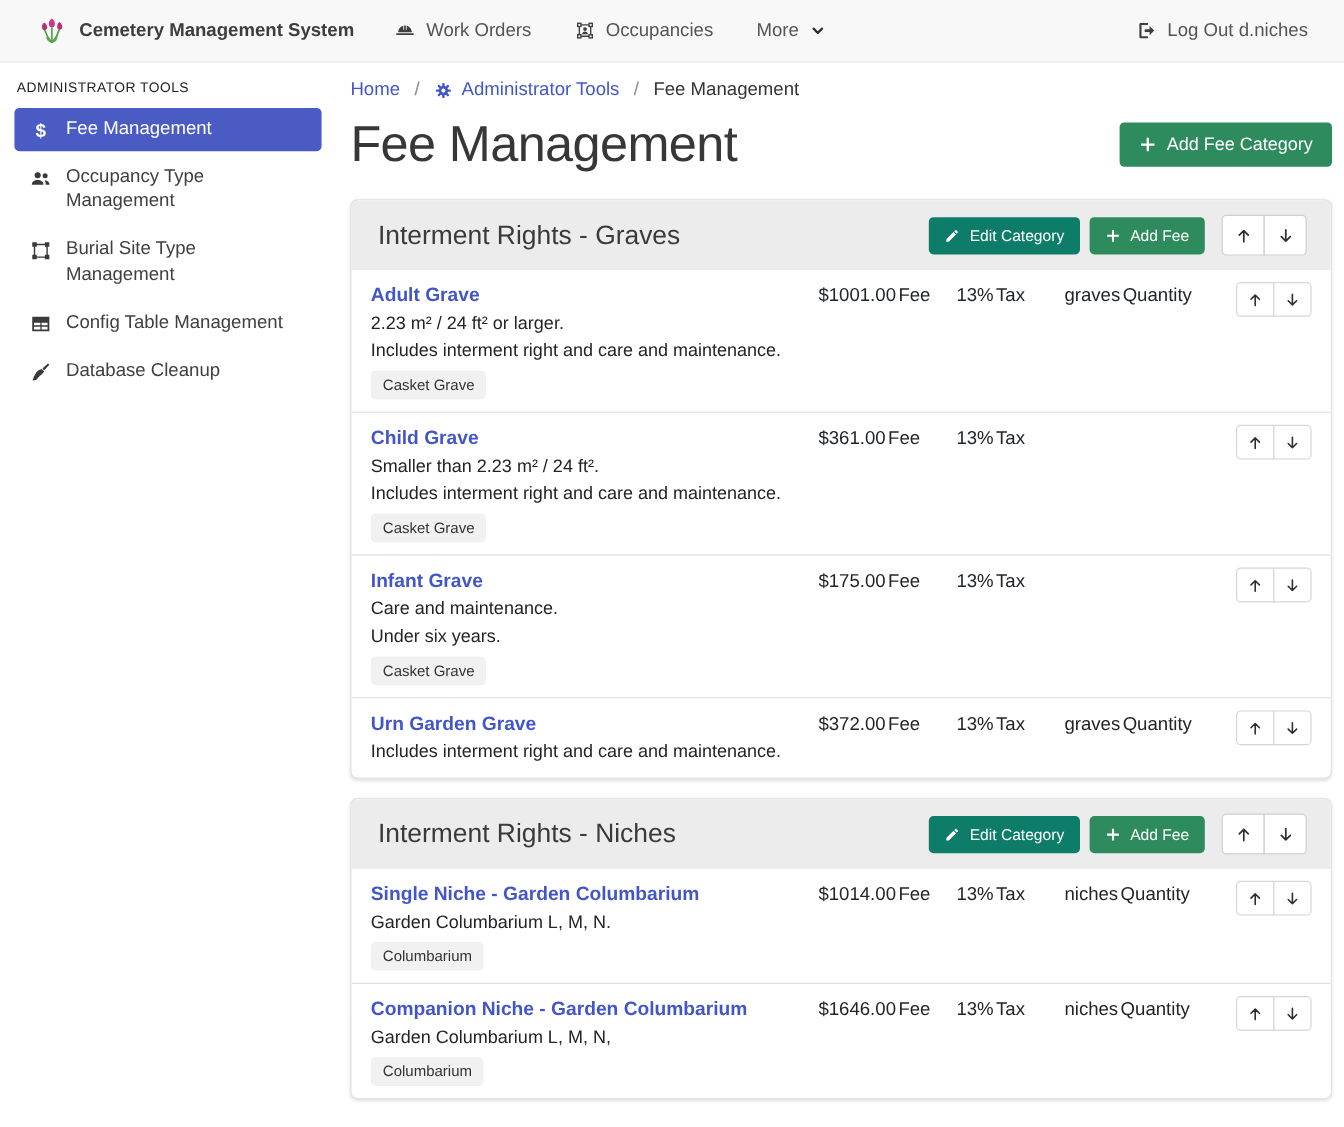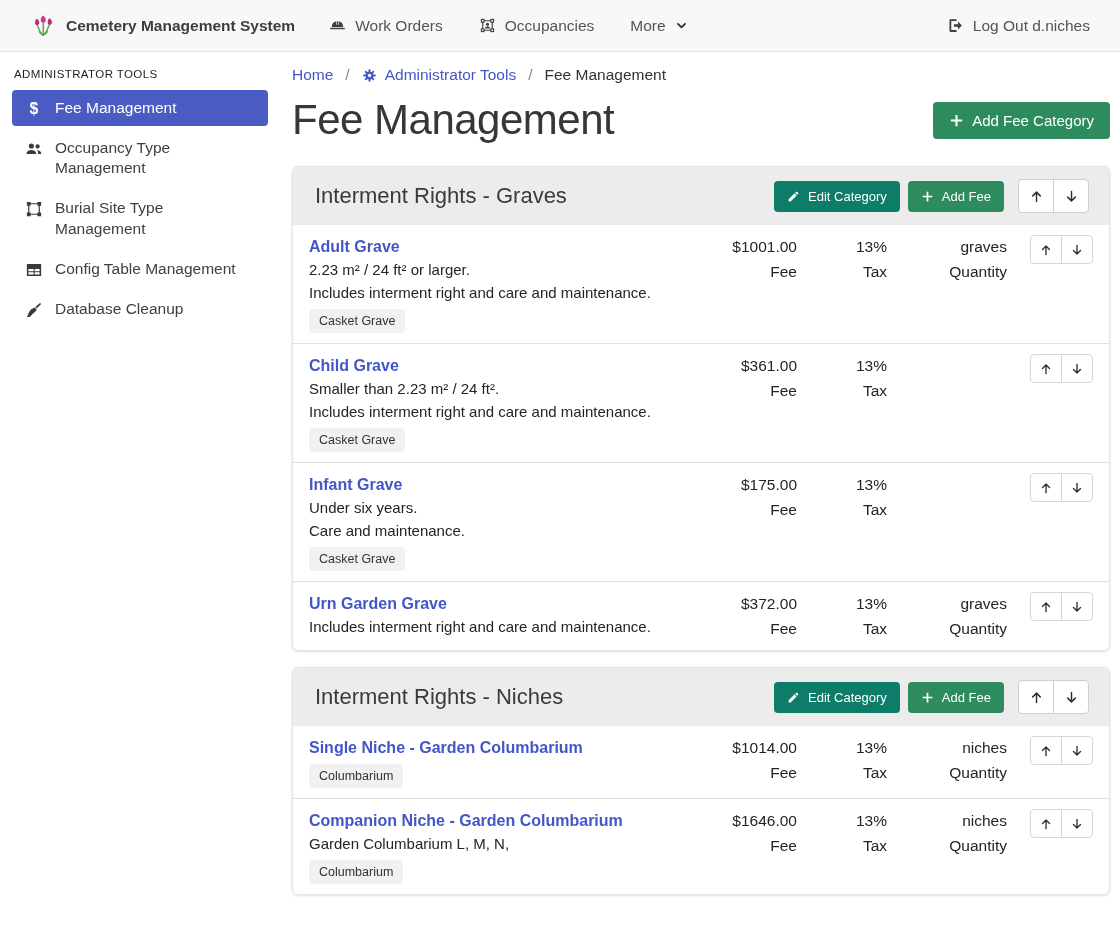--- a/index.html
+++ b/index.html
@@ -68,21 +68,21 @@
   .arrow-btn:last-child{border-radius:0 4px 4px 0;margin-left:-1px}
 
   
   .fee-row{display:flex;align-items:flex-start;padding:10px 16px}
   .fee-row + .fee-row{border-top:1px solid var(--row-border)}
   .fee-main{flex:1;padding-right:10px;min-width:0}
   .fee-name{font-size:16px;font-weight:bold;color:var(--link);line-height:23px;display:inline-block;cursor:pointer}
   .fee-desc{font-size:15px;color:#212529;line-height:23px}
   .badge{display:inline-block;background:var(--badge-bg);border-radius:4px;
     padding:5px 10px;font-size:12.5px;color:#333;margin-top:5px}
-  .stat{display:flex;flex-direction:column;align-items:flex-end;gap:2px;
+  .stat{display:flex;flex-direction:row;align-items:center;gap:2px;
     font-size:15.5px;color:#212529;line-height:23px}
   .col-fee{width:115px;flex:0 0 115px}
   .col-tax{width:90px;flex:0 0 90px}
   .col-qty{width:120px;flex:0 0 120px}
   .col-act{width:86px;flex:0 0 86px;display:flex;justify-content:flex-end}
   .row-arrows .arrow-btn{width:32px;height:29px;font-size:14px;border-color:#d6d6d6}
 </style>
 </head>
 <body>
 
@@ -334,21 +334,21 @@
                   <span class="icon">
                     <svg viewBox="0 0 24 24" fill="none" stroke="currentColor" stroke-width="2.3" stroke-linecap="round" stroke-linejoin="round">
                       <path d="M12 4v15M6 13l6 6 6-6"></path>
                     </svg>
                   </span>
                 </button>
               </div>
             </div>
           </div>
           <div class="fee-row">
-            <div class="fee-main"><a class="fee-name">Infant Grave</a><div class="fee-desc">Under six years.</div><div class="fee-desc">Care and maintenance.</div><div><span class="badge">Casket Grave</span></div></div>
+            <div class="fee-main"><a class="fee-name">Infant Grave</a><div class="fee-desc">Care and maintenance.</div><div class="fee-desc">Under six years.</div><div><span class="badge">Casket Grave</span></div></div>
             <div class="stat col-fee">
               <div class="val">$175.00</div>
               <div class="lab">Fee</div>
             </div>
             <div class="stat col-tax">
               <div class="val">13%</div>
               <div class="lab">Tax</div>
             </div>
             <div class="stat col-qty"></div>
             <div class="col-act row-arrows">
@@ -434,21 +434,21 @@
               <button class="arrow-btn">
                 <span class="icon">
                   <svg viewBox="0 0 24 24" fill="none" stroke="currentColor" stroke-width="2.3" stroke-linecap="round" stroke-linejoin="round">
                     <path d="M12 4v15M6 13l6 6 6-6"></path>
                   </svg>
                 </span>
               </button>
             </div>
           </header>
           <div class="fee-row">
-            <div class="fee-main"><a class="fee-name">Single Niche - Garden Columbarium</a><div><span class="badge">Columbarium</span></div></div>
+            <div class="fee-main"><a class="fee-name">Single Niche - Garden Columbarium</a><div class="fee-desc">Garden Columbarium L, M, N.</div><div><span class="badge">Columbarium</span></div></div>
             <div class="stat col-fee">
               <div class="val">$1014.00</div>
               <div class="lab">Fee</div>
             </div>
             <div class="stat col-tax">
               <div class="val">13%</div>
               <div class="lab">Tax</div>
             </div>
             <div class="stat col-qty">
               <div class="val">niches</div>

